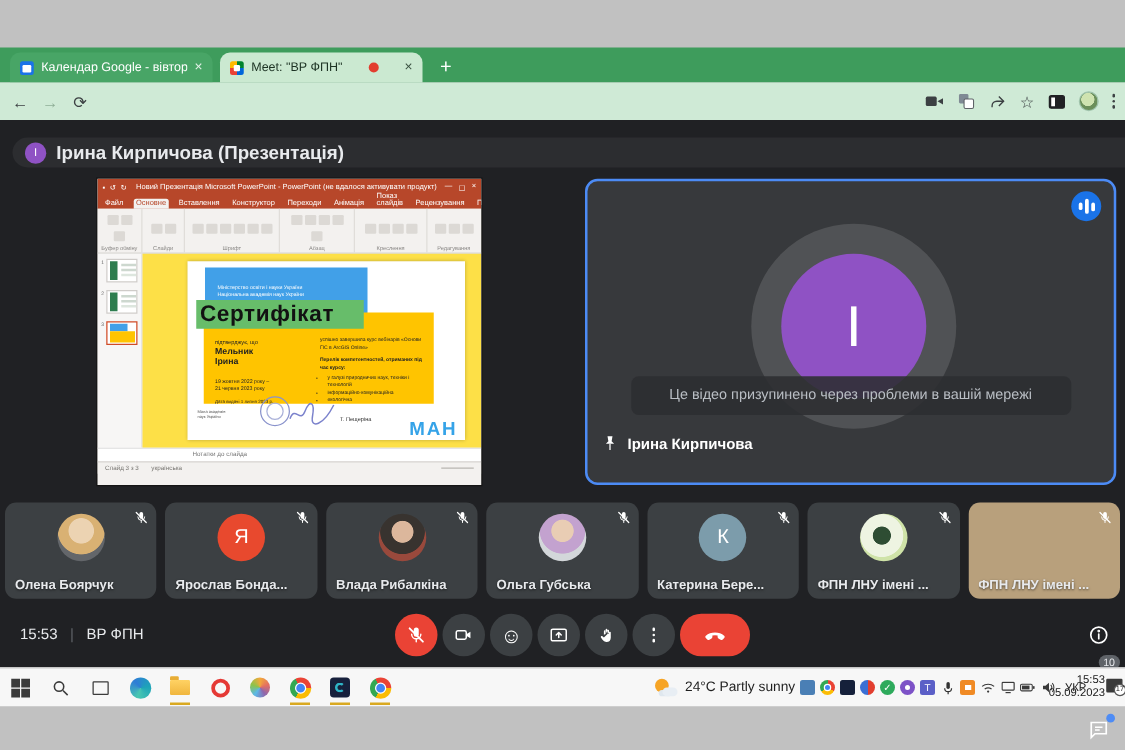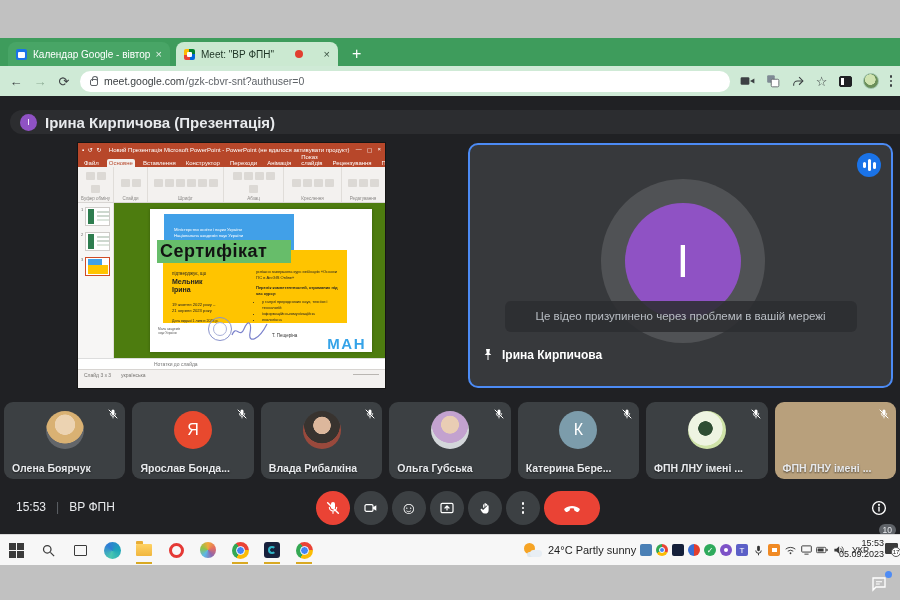--- a/index.html
+++ b/index.html
@@ -94,21 +94,21 @@
   #ppt-body{display:flex;height:155px;}
   #thumbs{width:36px;background:#f7f6f5;border-right:1px solid #e2dfdc;padding:4px 3px;display:flex;flex-direction:column;gap:6px;}
   .thumb{display:flex;gap:2px;}
   .thumb .n{font-size:4px;color:#666;}
   .th{width:26px;height:19px;background:#fff;border:1px solid #cfccc9;position:relative;overflow:hidden;}
   .th.green::before{content:"";position:absolute;left:2px;top:1px;bottom:1px;width:6px;background:#2e7d4f;}
   .th.green::after{content:"";position:absolute;left:11px;top:3px;width:12px;height:2px;background:#cdd8cf;box-shadow:0 4px 0 #cdd8cf,0 8px 0 #dde6de;}
   .th.sel{border:1.5px solid #cf4b26;}
   .th.sel::before{content:"";position:absolute;left:2px;top:1px;width:14px;height:6px;background:#41a0e8;}
   .th.sel::after{content:"";position:absolute;left:2px;top:7px;width:20px;height:9px;background:#ffc400;}
-  #canvas{flex:1;background:#4d7c0f;position:relative;}
+  #canvas{flex:1;background:#fde047;position:relative;}
   #slide{position:absolute;left:36px;top:6px;width:222px;height:143px;background:#fff;box-shadow:0 0 3px rgba(0,0,0,.25);}
   .sl-blue{position:absolute;left:14px;top:5px;width:130px;height:43px;}
   .sl-blue div{position:absolute;left:10px;top:13px;color:#fff;font-size:4.2px;line-height:1.5;white-space:nowrap;}
   .sl-yellow{position:absolute;left:13px;top:41px;width:184px;height:73px;}
   .sl-green{position:absolute;left:7px;top:31px;width:134px;height:23px;}
   .sl-title{position:absolute;left:10px;top:32px;font-size:18px;font-weight:bold;color:#121212;letter-spacing:.5px;}
   .sl-lcol{position:absolute;left:22px;top:62px;width:80px;color:#222;}
   .sl-lcol .c1{font-size:4.5px;}
   .sl-lcol .nm{font-size:7px;font-weight:bold;line-height:1.2;margin-top:2px;}
   .sl-lcol .per{font-size:4.2px;margin-top:7px;line-height:1.5;}
@@ -176,25 +176,20 @@
       <span class="recdot"></span>
       <span class="close">×</span>
     </div>
     <div class="newtab">+</div>
   </div>
 
   <div id="toolbar">
     <span class="navbtn">←</span>
     <span class="navbtn dis">→</span>
     <span class="navbtn">⟳</span>
-    <div id="urlbar">
-      <span class="lock"></span>
-      <span>meet.google.com</span>
-        <span class="urlpath" style="margin-left:-5px;">/gzk-cbvr-snt?authuser=0</span>
-    </div>
     <div id="toolbar-right">
       <span>
           <svg width="15" height="12" viewBox="0 0 24 18">
             <rect x="1" y="3" width="14" height="12" rx="2" fill="#3c4043"></rect>
             <path d="M16 9l7-4v8z" fill="#3c4043"></path>
           </svg>
         </span>
       <span>
           <svg width="14" height="14" viewBox="0 0 24 24">
             <rect x="2" y="2" width="13" height="13" rx="2" fill="#7f8a94"></rect>

